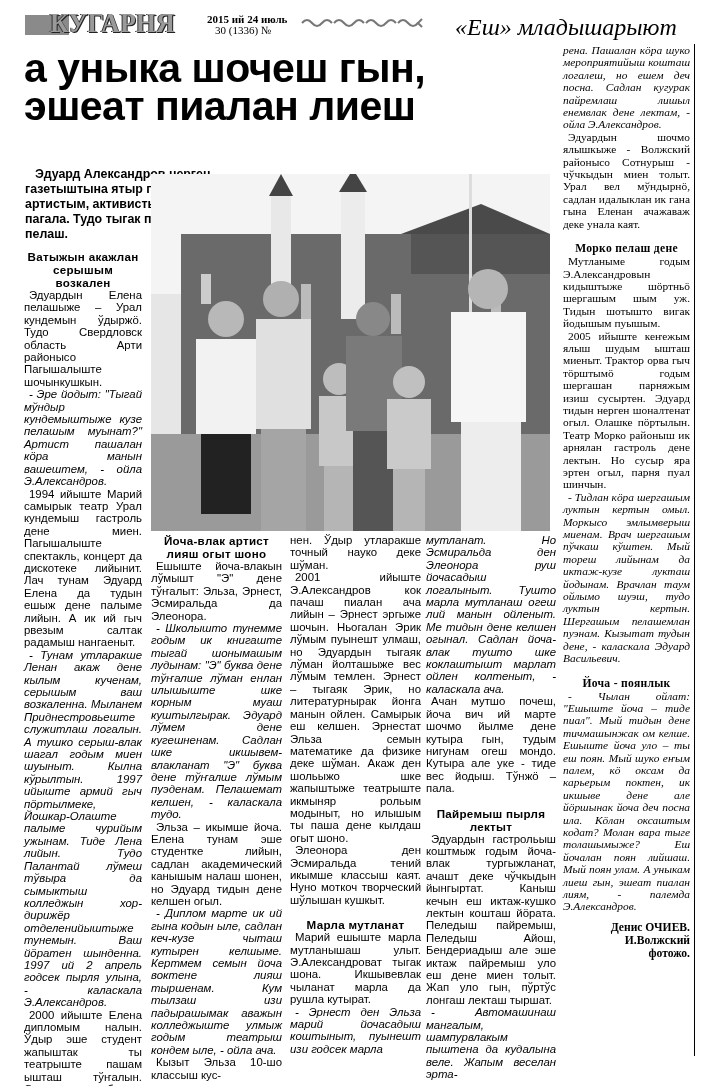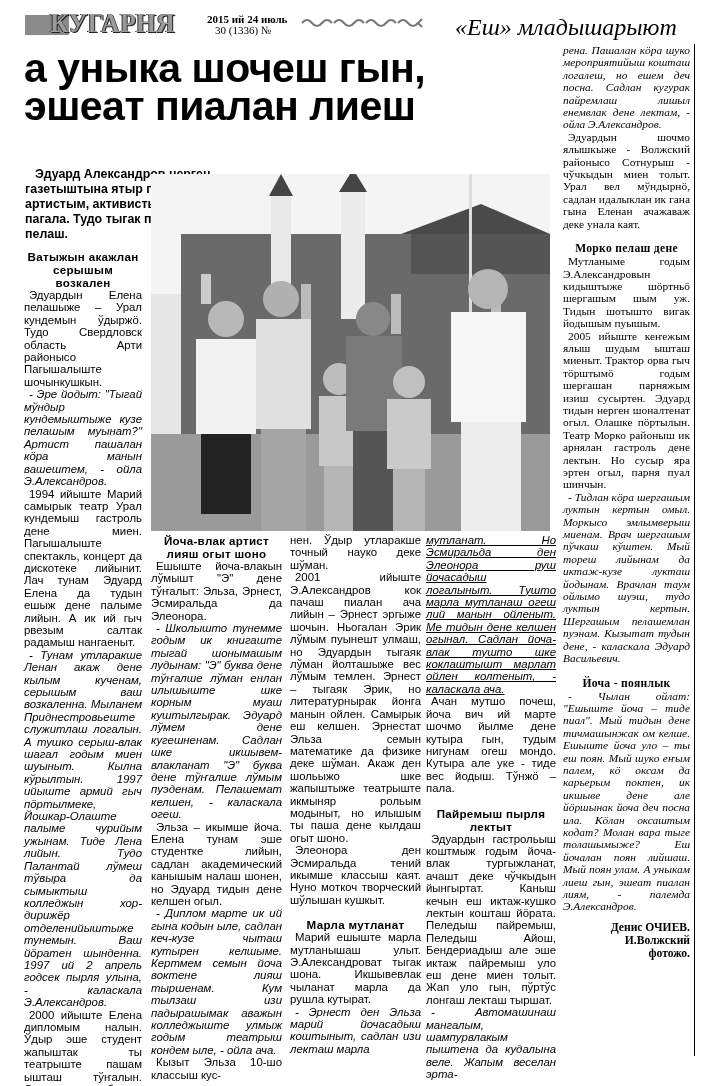--- a/index.html
+++ b/index.html
@@ -123,44 +123,44 @@
       <p>1994 ийыште Марий самырык театр Урал кундемыш гастроль дене миен. Пагышалыште спектакль, концерт да дискотеке лийынит. Лач тунам Эдуард Елена да тудын ешыж дене палыме лийын. А ик ий гыч рвезым салтак радамыш нангаеныт.</p>
       <p class="it">- Тунам утларакше Ленан акаж дене кылым кученам, серышым ваш возкаленна. Мыланем Приднестровьеште служитлаш логалын. А тушко серыш-влак шагал годым миен шуыныт. Кылна кўрылтын. 1997 ийыште армий гыч пӧртылмеке, Йошкар-Олаште палыме чурийым ужынам. Тиде Лена лийын. Тудо Палантай лўмеш тўвыра да сымыктыш колледжын хор-дирижёр отделенийыштыже тунемын. Ваш йӧратен шынденна. 1997 ий 2 апрель годсек пырля улына, - каласкала Э.Александров.</p>
       <p>2000 ийыште Елена дипломым налын. Ўдыр эше студент жапыштак ты театрыште пашам ышташ тўҥалын. Ондак гардеробщице лийын, вара - осветитель. Ик жап М.Шкетан лўмеш драмтеатрыште пашам ыштен. Тачe ончычсо семын Марий самырык театрыште осветитель.</p>
     </div>
 </div>
 
 <div class="col col2">
   <h3>Йоча-влак артист лияш огыт шоно</h3>
   <div>
       <p>Ешыште йоча-влакын лўмышт "Э" дене тўҥалыт: Эльза, Эрнест, Эсмиральда да Элеонора.</p>
-      <p class="it">- Школышто тунемме годым ик книгаште тыгай шонымашым лудынам: "Э" буква дене тўҥалше лўман енлан илышыште шке корным муаш куштылгырак. Эдуард лўмем дене кугешненам. Садлан шке икшывем-влакланат "Э" буква дене тўҥалше лўмым пуэденам. Пелашемат келшен, - каласкала огеш.</p>
+      <p class="it">- Школышто тунемме годым ик книгаште тыгай шонымашым лудынам: "Э" буква дене тўҥалше лўман енлан илышыште шке корным муаш куштылгырак. Эдуард лўмем дене кугешненам. Садлан шке икшывем-влакланат "Э" буква дене тўҥалше лўмым пуэденам. Пелашемат келшен, - каласкала тудо.</p>
       <p>Эльза – икымше йоча. Елена тунам эше студентке лийын, садлан академический канышым налаш шонен, но Эдуард тидын дене келшен огыл.</p>
       <p class="it">- Диплом марте ик ий гына кодын ыле, садлан кеч-кузе чыташ кутырен келшыме. Кертмем семын йоча воктене лияш тыршенам. Кум тылзаш изи падырашымак аважын колледжыште улмыж годым театрыш кондем ыле, - ойла ача.</p>
       <p>Кызыт Эльза 10-шо классыш кус-</p>
     </div>
 </div>
 
 <div class="col col3">
   <div>
       <p style="text-indent: 0px;">нен. Ўдыр утларакше точный науко деке шўман.</p>
       <p>2001 ийыште Э.Александров кок пачаш пиалан ача лийын – Эрнест эргыже шочын. Ньогалан Эрик лўмым пуынешт улмаш, но Эдуардын тыгаяк лўман йолташыже вес лўмым темлен. Эрнест – тыгаяк Эрик, но литературнырак йонга манын ойлен. Самырык еш келшен. Эрнестат Эльза семын математике да физике деке шўман. Акаж ден шольыжо шке жапыштыже театрыште икмыняр рольым модыныт, но илышым ты паша дене кылдаш огыт шоно.</p>
       <p>Элеонора ден Эсмиральда тений икымше классыш каят. Нуно моткоч творческий шўлышан кушкыт.</p>
     </div>
   <div class="spacer"></div>
   <h3>Марла мутланат</h3>
   <div>
       <p>Марий ешыште марла мутланышаш улыт. Э.Александроват тыгак шона. Икшывевлак чыланат марла да рушла кутырат.</p>
-      <p class="it">- Эрнест ден Эльза марий йочасадыш коштыныт, садлан изи лекташ марла</p>
+      <p class="it">- Эрнест ден Эльза марий йочасадыш коштыныт, пуынешт изи годсек марла</p>
     </div>
 </div>
 
 <div class="col col4">
   <div>
-      <p class="it" style="text-indent: 0px; text-decoration: underline;">мутланат. Но Эсмиральда ден Элеонора руш йочасадыш логалыныт. Тушто марла мутланаш огеш лий манын ойленыт. Ме тидын дене келшен огынал. Садлан йоча-влак тушто шке коклаштышт марлат ойлен колтеныт, - каласкала ача.</p>
+      <p class="it" style="text-indent: 0px;">мутланат. Но Эсмиральда ден Элеонора руш йочасадыш логалыныт. Тушто марла мутланаш огеш лий манын ойленыт. Ме тидын дене келшен огынал. Садлан йоча-влак тушто шке коклаштышт марлат ойлен колтеныт, - каласкала ача.</p>
       <p>Ачан мутшо почеш, йоча вич ий марте шочмо йылме дене кутыра гын, тудым нигунам огеш мондо. Кутыра але уке - тиде вес йодыш. Тўнжӧ – пала.</p>
     </div>
   <div class="spacer"></div>
   <h3>Пайремыш пырля лектыт</h3>
   <div>
       <p>Эдуардын гастрольыш коштмыж годым йоча-влак тургыжланат, ачашт деке чўчкыдын йынгыртат. Каныш кечын еш иктаж-кушко лектын кошташ йӧрата. Пеледыш пайремыш, Пеледыш Айош, Бендериадыш але эше иктаж пайремыш уло еш дене миен толыт. Жап уло гын, пўртўс лонгаш лекташ тыршат.</p>
       <p class="it">- Автомашинаш мангалым, шампурвлакым пыштена да кудалына веле. Жапым веселан эрта-</p>
     </div>
 </div>
 

